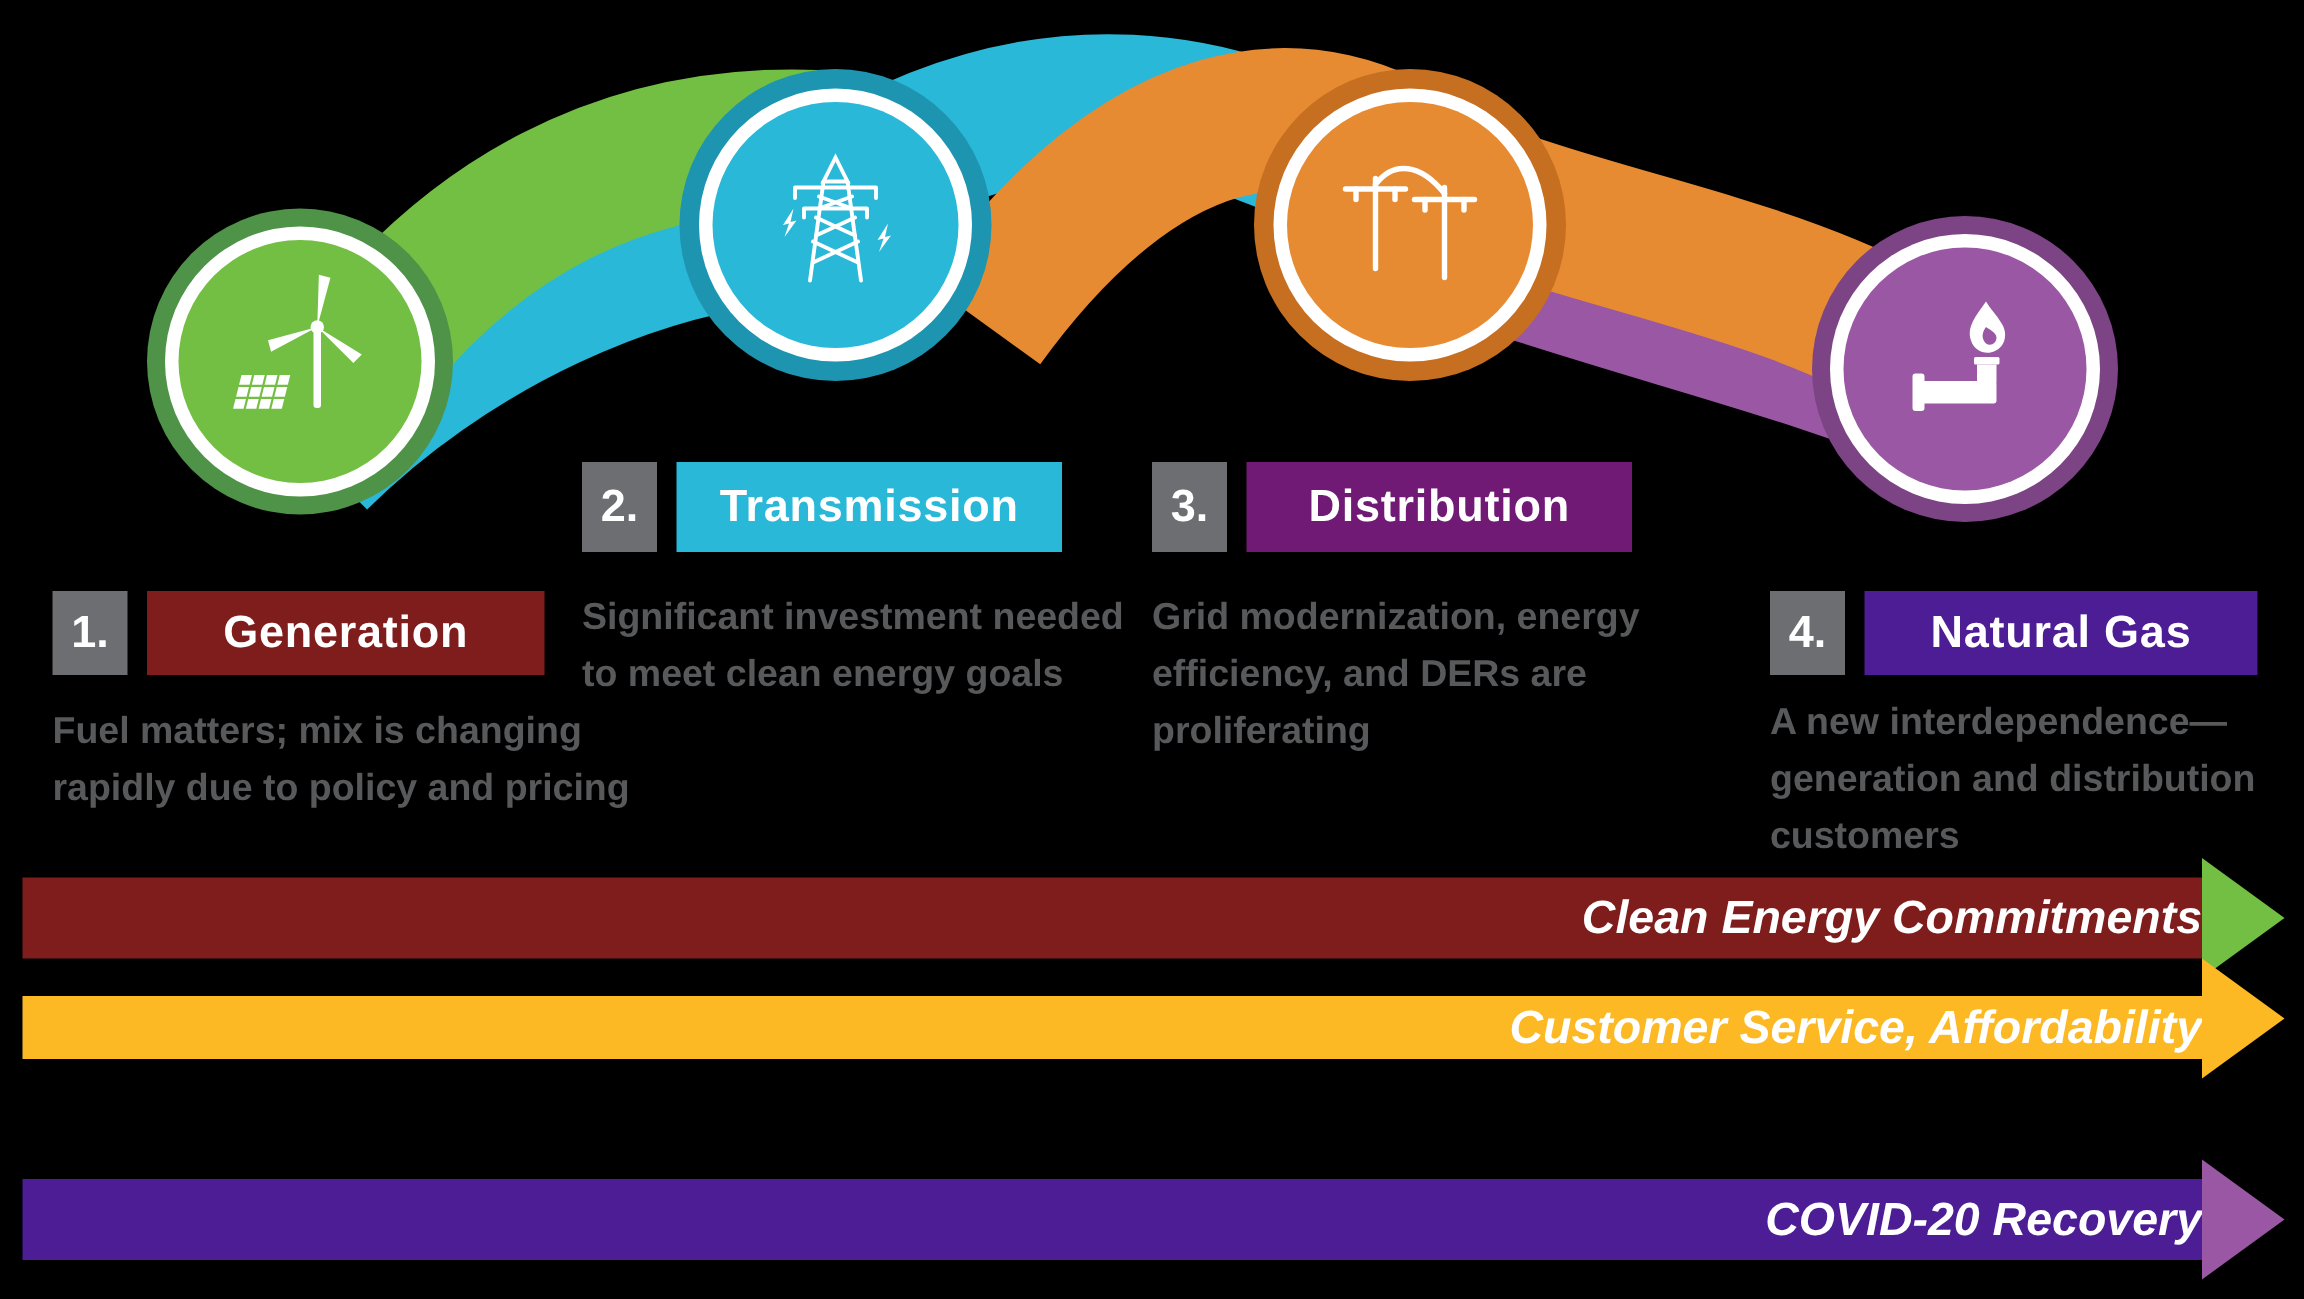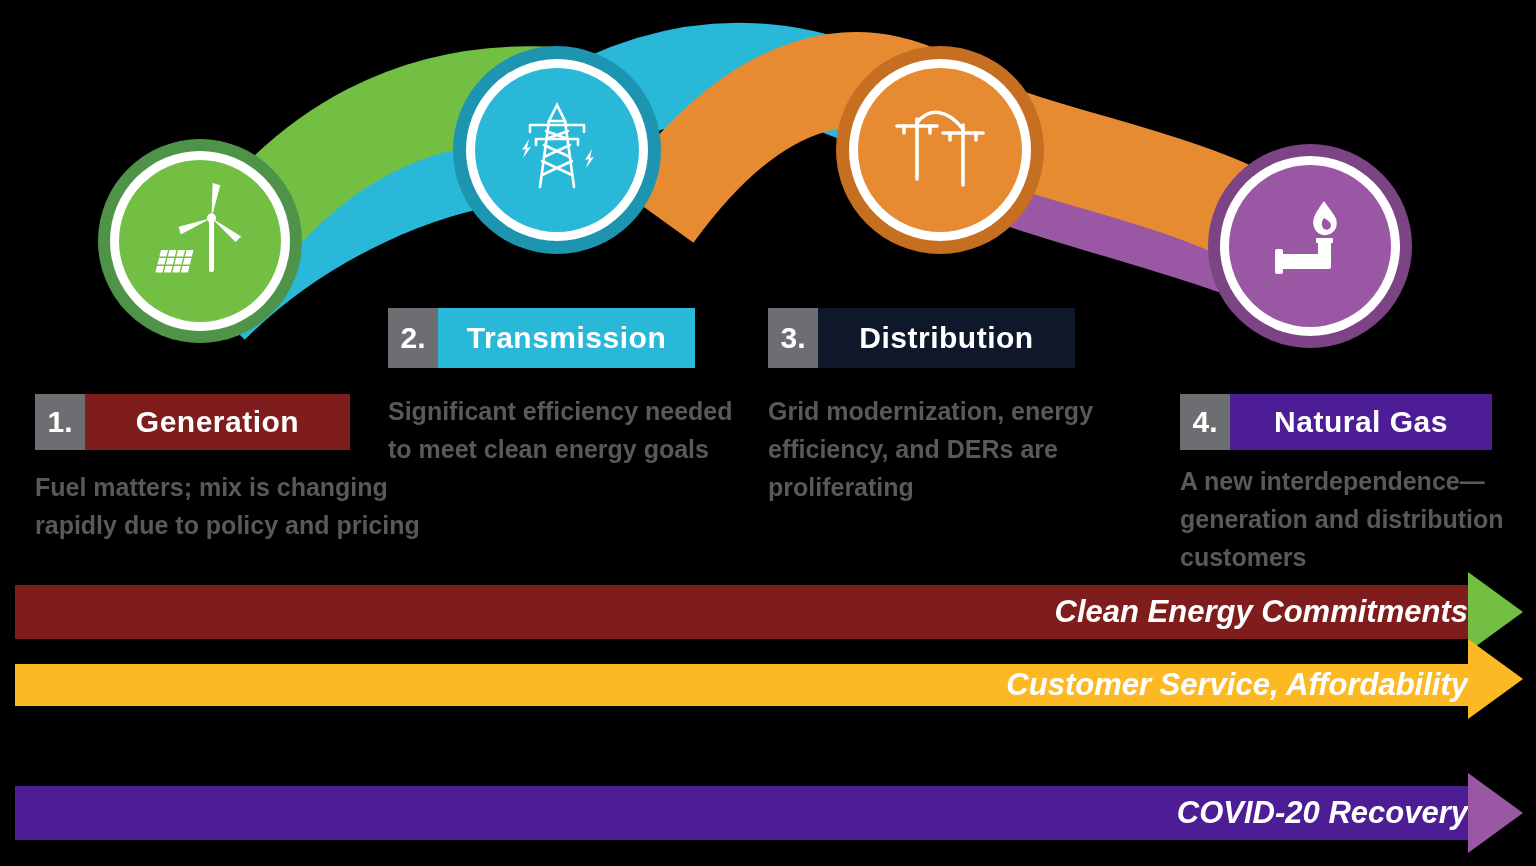--- a/index.html
+++ b/index.html
@@ -10,27 +10,27 @@
   .flow-svg { position:absolute; left:0; top:0; z-index:1; pointer-events:none; }
 
   
   .step-label { position:absolute; display:flex; z-index:3; }
   .step-label .num {
     width:50px; background:#6D6E71; color:#fff; font-weight:bold; font-size:30px;
     display:flex; align-items:center; justify-content:center;
   }
   .step-label .pill {
     color:#fff; font-weight:bold; font-size:30px; letter-spacing:.5px;
-    display:flex; align-items:center; justify-content:center;
+    display:flex; align-items:center; justify-content:center;margin-left:13px;
   }
   .row-top    { top:308px; height:60px; }
   .row-bottom { top:394px; height:56px; }
   .bg-green  { background:#7f1d1d; }
   .bg-cyan   { background:#29B8D8; }
-  .bg-orange { background:#0f172a; }
+  .bg-orange { background:#701a75; }
   .bg-purple { background:#4c1d95; }
   .bg-yellow { background:#FDB924;margin-top:12px; }
 
   .desc {
     position:absolute; z-index:3; color:#58595B; font-weight:bold;
     font-size:25px; line-height:38px; white-space:pre-line; width:420px;
   }
 
   
   .banner { position:absolute; left:15px; width:1453px; height:54px; z-index:3; }
@@ -143,21 +143,21 @@
     <div class="num">3.</div>
     <div class="pill bg-orange" style="width:257px;">Distribution</div>
   </div>
   <div class="step-label row-bottom" style="left:1180px;">
     <div class="num">4.</div>
     <div class="pill bg-purple" style="width:262px;">Natural Gas</div>
   </div>
 
   <div class="desc" style="left:35px;  top:468px;">Fuel matters; mix is changing
 rapidly due to policy and pricing</div>
-  <div class="desc" style="left:388px; top:392px;">Significant efficiency needed
+  <div class="desc" style="left:388px; top:392px;">Significant investment needed
 to meet clean energy goals</div>
   <div class="desc" style="left:768px; top:392px;">Grid modernization, energy
 efficiency, and DERs are
 proliferating</div>
   <div class="desc" style="left:1180px;top:462px;">A new interdependence—
 generation and distribution
 customers</div>
 
   <div class="banner" style="top:585px;">
     <div class="body bg-green">

